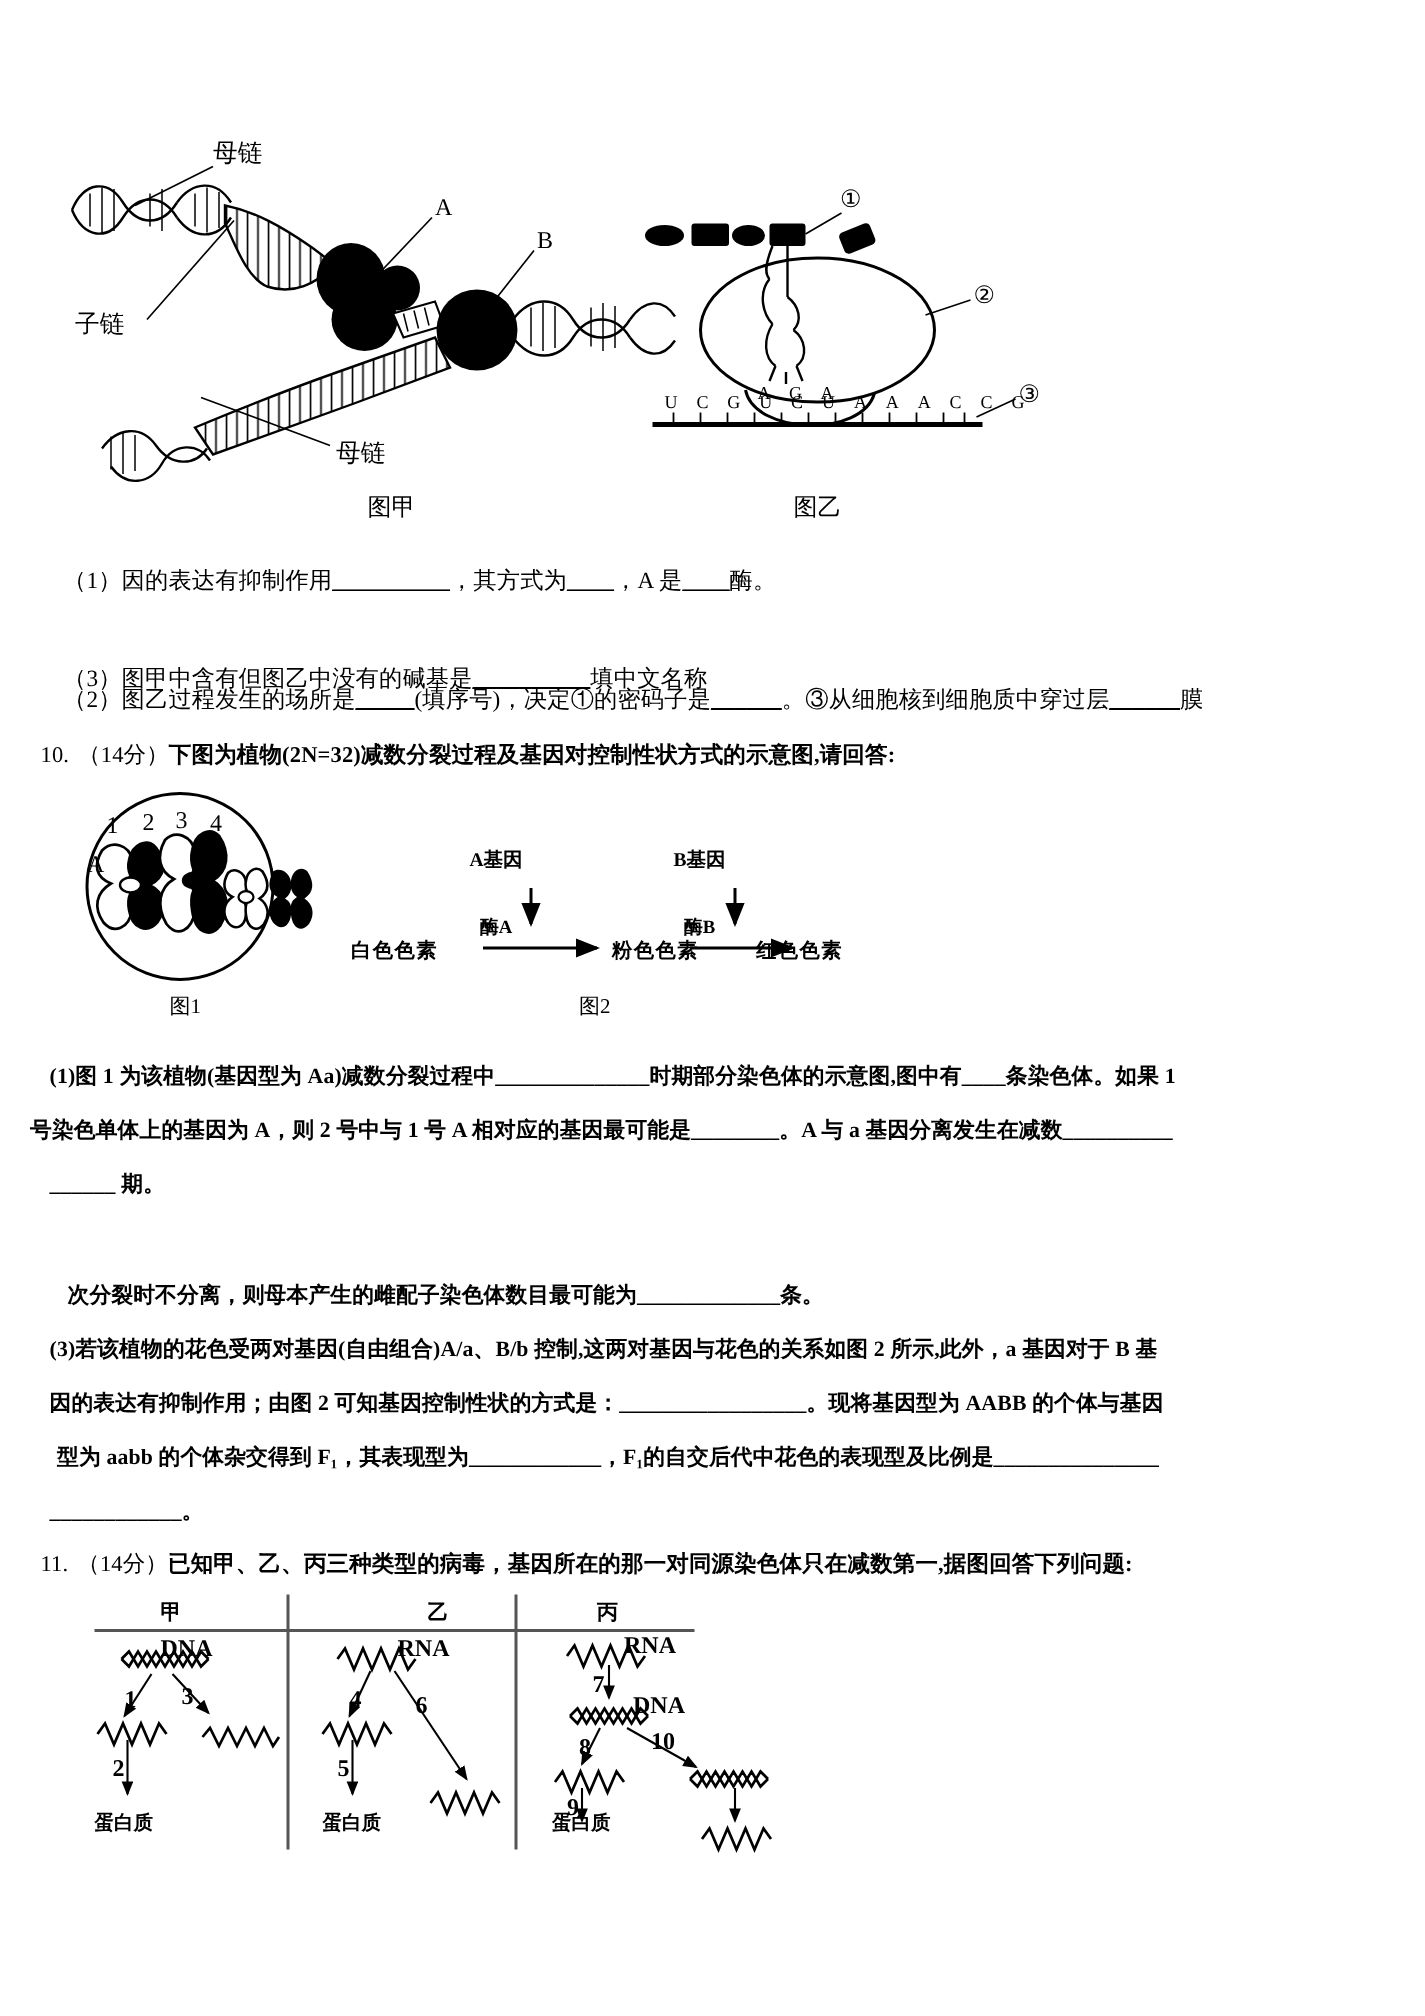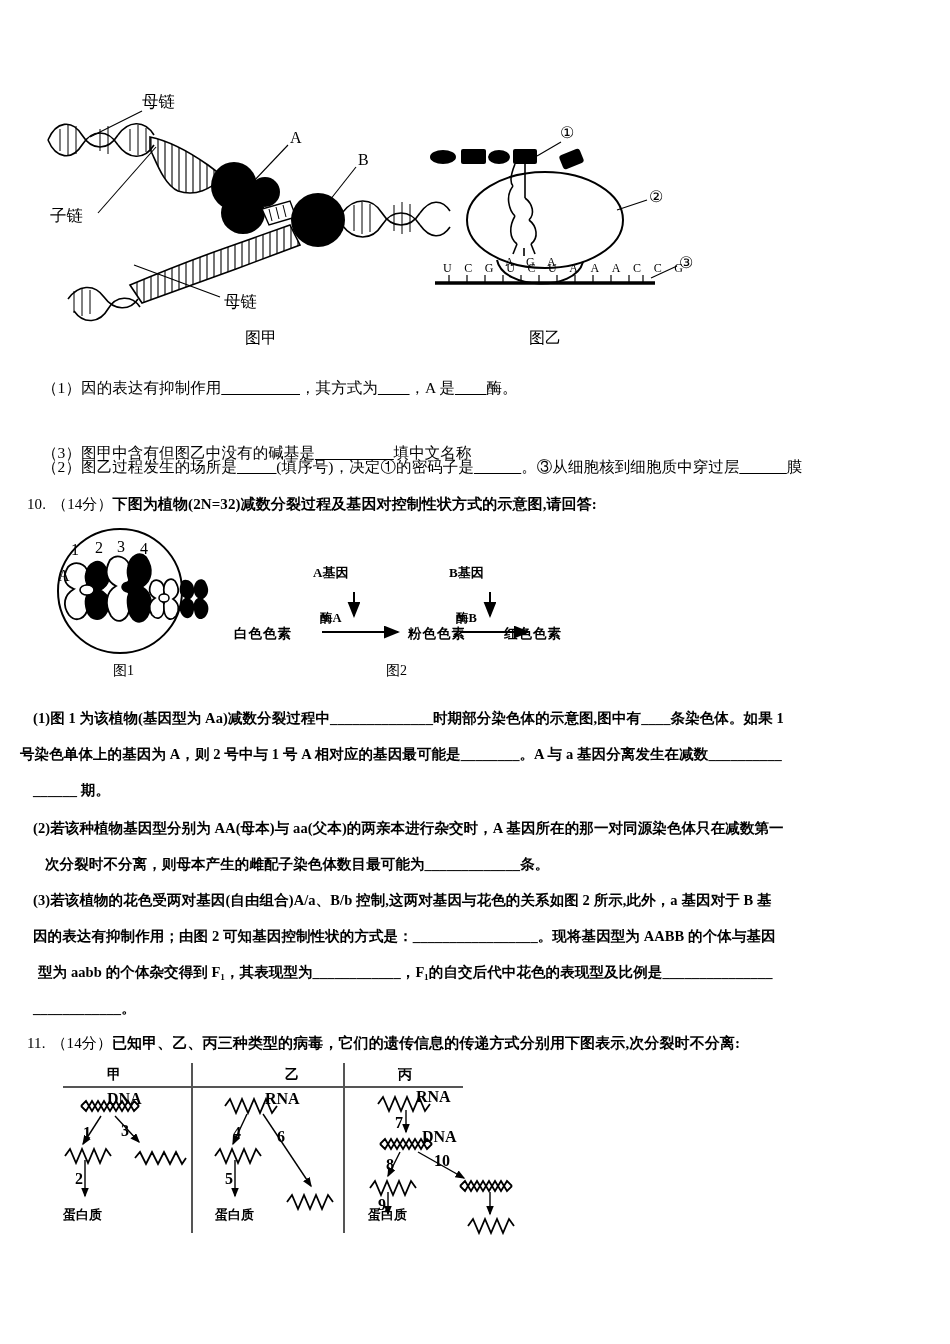--- a/index.html
+++ b/index.html
@@ -323,30 +323,29 @@
   <div class="path-enz" style="left:456px; top:610px;">酶B</div>
   <div class="path-enz" style="left:313px; top:564px; font-size:13px;">A基因</div>
   <div class="path-enz" style="left:449px; top:564px; font-size:13px;">B基因</div>
 
   <div class="cap" style="left:386px; top:662px; font-size:14px;">图2</div>
 
   <div class="qline bold" style="left:33px; top:708px; font-size:14.5px;">(1)图 1 为该植物(基因型为 Aa)减数分裂过程中______________时期部分染色体的示意图,图中有____条染色体。如果 1</div>
   <div class="qline bold" style="left:20px; top:744px; font-size:14.5px;">号染色单体上的基因为 A，则 2 号中与 1 号 A 相对应的基因最可能是________。A 与 a 基因分离发生在减数__________</div>
   <div class="qline bold" style="left:33px; top:780px; font-size:14.5px;">______ 期。</div>
 
-  <div class="qline bold" style="left:33px; top:818px; font-size:14.5px;">(2)若该种植物基因型分别为 AA(母本)与 aa(父本)的两亲本进行杂交时，A 基因所在的那一对同源染色体只在减数第一</div>
   <div class="qline bold" style="left:45px; top:854px; font-size:14.5px;">次分裂时不分离，则母本产生的雌配子染色体数目最可能为_____________条。</div>
 
   <div class="qline bold" style="left:33px; top:890px; font-size:14.5px;">(3)若该植物的花色受两对基因(自由组合)A/a、B/b 控制,这两对基因与花色的关系如图 2 所示,此外，a 基因对于 B 基</div>
   <div class="qline bold" style="left:33px; top:926px; font-size:14.5px;">因的表达有抑制作用；由图 2 可知基因控制性状的方式是：_________________。现将基因型为 AABB 的个体与基因</div>
   <div class="qline bold" style="left:38px; top:962px; font-size:14.5px;">型为 aabb 的个体杂交得到 F₁，其表现型为____________，F₁的自交后代中花色的表现型及比例是_______________</div>
   <div class="qline bold" style="left:33px; top:998px; font-size:14.5px;">____________。</div>
 
   <div class="qline" style="left:27px; top:1033px; font-size:15px;">
-    <span>11.</span><span class="sp" style="width:6px"></span><span>（14分）</span><span style="font-weight:bold">已知甲、乙、丙三种类型的病毒，它们的遗传信息的传递方式分别用下图表示,次分裂时不分离:</span>
+    <span>11.</span><span class="sp" style="width:6px"></span><span>（14分）</span><span style="font-weight:bold">已知甲、乙、丙三种类型的病毒，基因所在的那一对同源染色体只在减数第一,据图回答下列问题:</span>
   </div>
 
   <div class="vt-head" style="left:107px; top:1066px;">甲</div>
   <div class="vt-head" style="left:285px; top:1066px;">乙</div>
   <div class="vt-head" style="left:398px; top:1066px;">丙</div>
 
   <div class="vt-rule" style="left:63px; top:1086px; width:400px; height:1.6px;"></div>
   <div class="vt-rule" style="left:191px; top:1063px; width:1.6px; height:170px;"></div>
   <div class="vt-rule" style="left:343px; top:1063px; width:1.6px; height:170px;"></div>
 

